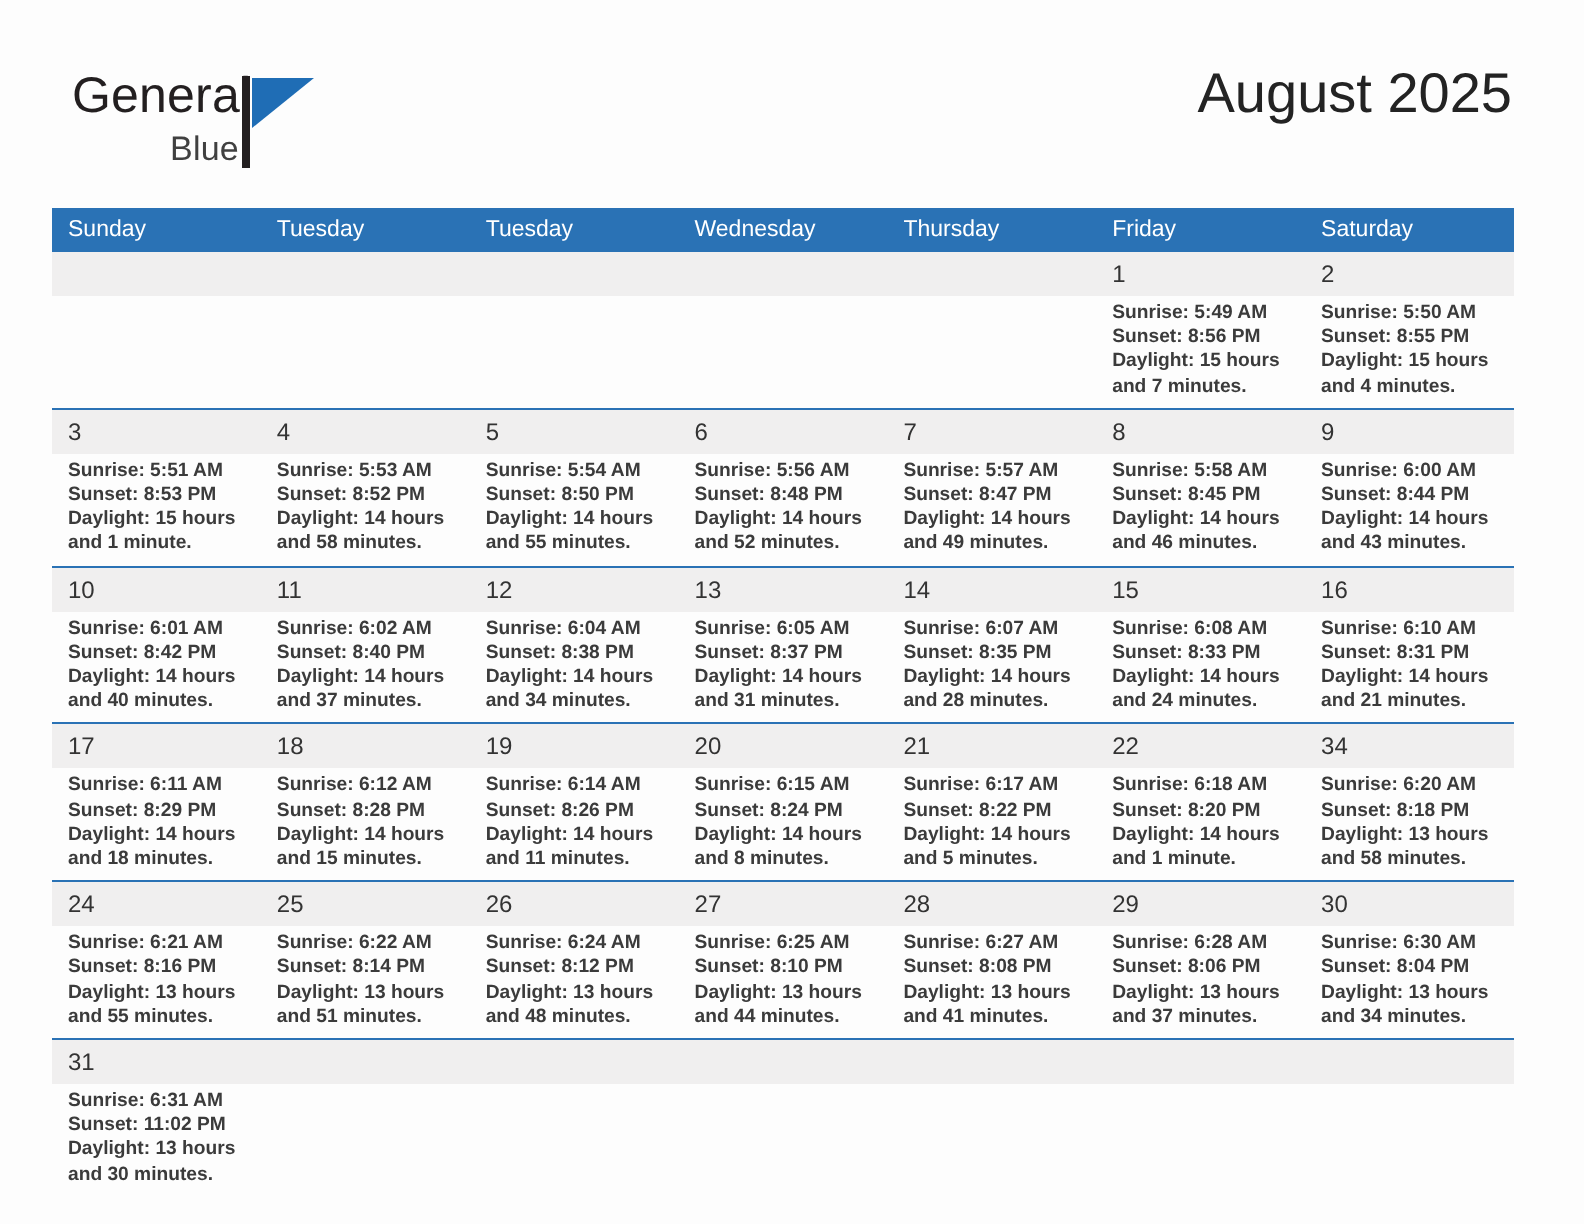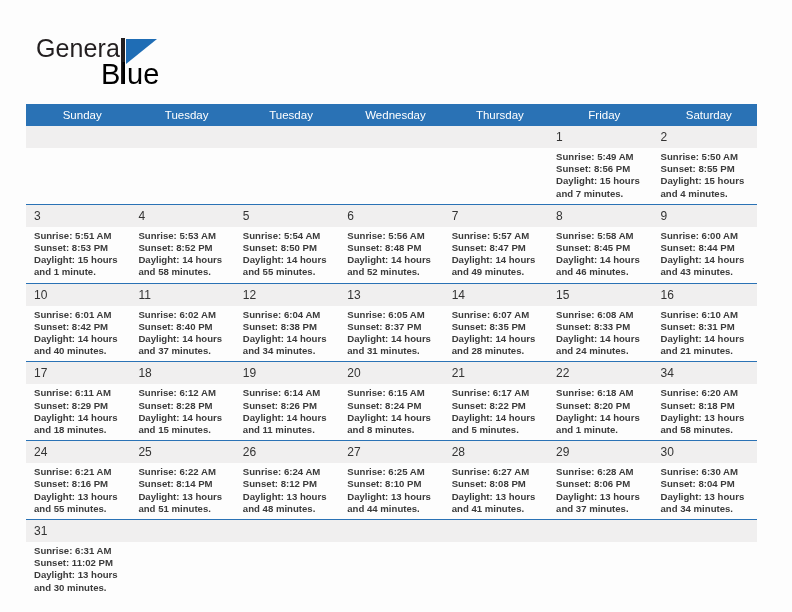--- a/index.html
+++ b/index.html
@@ -19,21 +19,21 @@
   .brand{
     position:absolute;left:36px;top:36px;
     width:200px;height:56px;
   }
   .brand-general{
     position:absolute;left:0;top:0;
     font-size:25px;line-height:25px;color:#231f20;letter-spacing:.1px;
   }
   .brand-blue{
     position:absolute;left:49px;top:26px;
-    font-size:29px;line-height:25px;color:#000000;letter-spacing:.1px;margin-left:16px;
+    font-size:17px;line-height:25px;color:#404040;letter-spacing:.1px;
   }
   .brand-mark{
     position:absolute;left:85px;top:2px;width:36px;height:28px;
   }
   .brand-mark .bar{
     position:absolute;left:0;top:0;width:4px;height:46px;background:#231f20;
   }
   .brand-mark .tri{
     position:absolute;left:5px;top:1px;
     width:0;height:0;
@@ -58,21 +58,21 @@
     position:absolute;left:26px;top:104px;
     width:731px;
     border-collapse:collapse;
     table-layout:fixed;
   }
   .cal th{
     background:#2a72b5;
     color:#ffffff;
     font-size:11.5px;
     font-weight:400;
-    text-align:center;
+    text-align:left;
     padding:5px 0 5px 8px;
     height:12px;
     border:none;
   }
   .cal td{
     vertical-align:top;
     padding:0;
     border-top:1px solid #2a72b5;
     height:60px;
     width:104.43px;
@@ -109,20 +109,21 @@
     <div class="brand">
       <span class="brand-general">General</span>
       <span class="brand-mark">
         <span class="bar"></span>
         <span class="tri"></span>
       </span>
       <span class="brand-blue">Blue</span>
     </div>
 
     <div class="title-wrap">
+      <div class="cal-title">August 2025</div>
     </div>
 
   </div>
 
   <table class="cal">
     <thead>
       <tr id="hdr-row">
           <th>Sunday</th>
           <th>Tuesday</th>
           <th>Tuesday</th>

